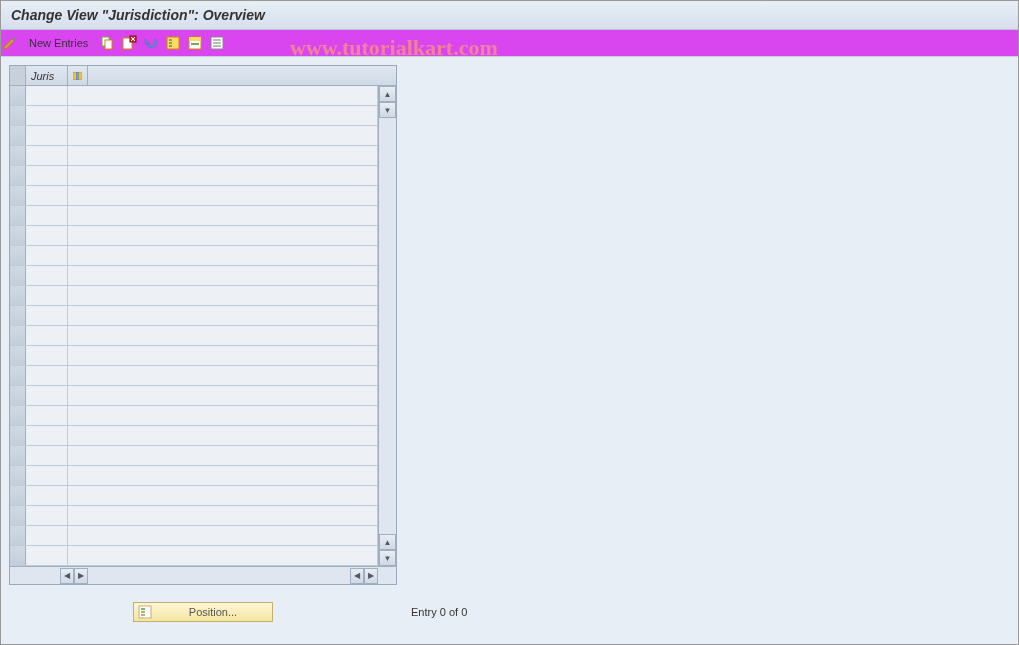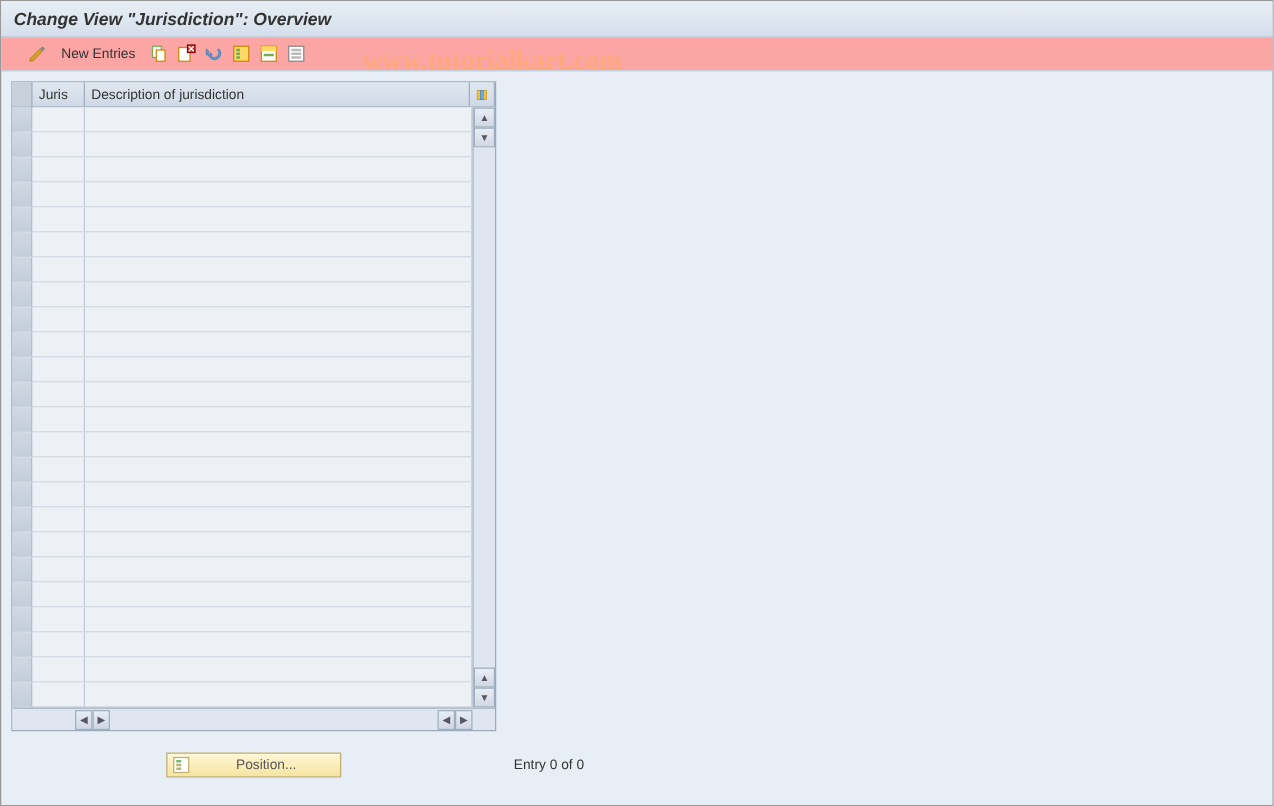--- a/index.html
+++ b/index.html
@@ -26,22 +26,22 @@
     .title-bar {
       background: linear-gradient(to bottom, #e8eef5, #d5dfec);
       padding: 6px 10px;
       border-bottom: 1px solid #b8c4d4;
       font-weight: bold;
       font-style: italic;
       font-size: 14px;
       color: #333;
     }
     .toolbar {
-      background: #fca5a5;
-      padding: 4px 20px;
+      background: #d946ef;
+      padding: 4px 0;
       display: flex;
       align-items: center;
       gap: 4px;
       border-bottom: 1px solid #c8d0dc;
     }
     .toolbar-icon {
       width: 18px;
       height: 18px;
       display: inline-flex;
       align-items: center;
@@ -78,20 +78,21 @@
       border: 1px solid #9ab;
       background: #f2f5f9;
       display: flex;
       flex-direction: column;
     }
     .table-header {
       display: flex;
       height: 20px;
       background: linear-gradient(to bottom, #e0e7f0, #cfd9e6);
       border-bottom: 1px solid #a0b0c0;
+      font-style: italic;
     }
     .table-header-cell {
       border-right: 1px solid #a0b0c0;
       padding: 3px 5px;
       font-size: 11px;
       color: #333;
       display: flex;
       align-items: center;
     }
     .row-header-col {
@@ -288,21 +289,20 @@
     </span>
   </div>
 
   <div class="watermark">www.tutorialkart.com</div>
 
   <div class="content">
     <div class="table-container">
       <div class="table-header">
         <div class="table-header-cell row-header-col"></div>
         <div class="table-header-cell col-juris">Juris</div>
-        <div class="table-header-cell col-desc">Description of jurisdiction</div>
         <div class="table-header-cell col-config">
           <svg width="14" height="14" viewBox="0 0 14 14">
               <rect x="1" y="1" width="4" height="12" fill="#f4c430" stroke="#a07010" stroke-width="0.5"></rect>
               <rect x="5" y="1" width="4" height="12" fill="#6aa8e8" stroke="#2a6aa4" stroke-width="0.5"></rect>
               <rect x="9" y="1" width="4" height="12" fill="#f4c430" stroke="#a07010" stroke-width="0.5"></rect>
             </svg>
         </div>
       </div>
       <div class="table-body">
         <div class="table-rows" id="table-rows">

